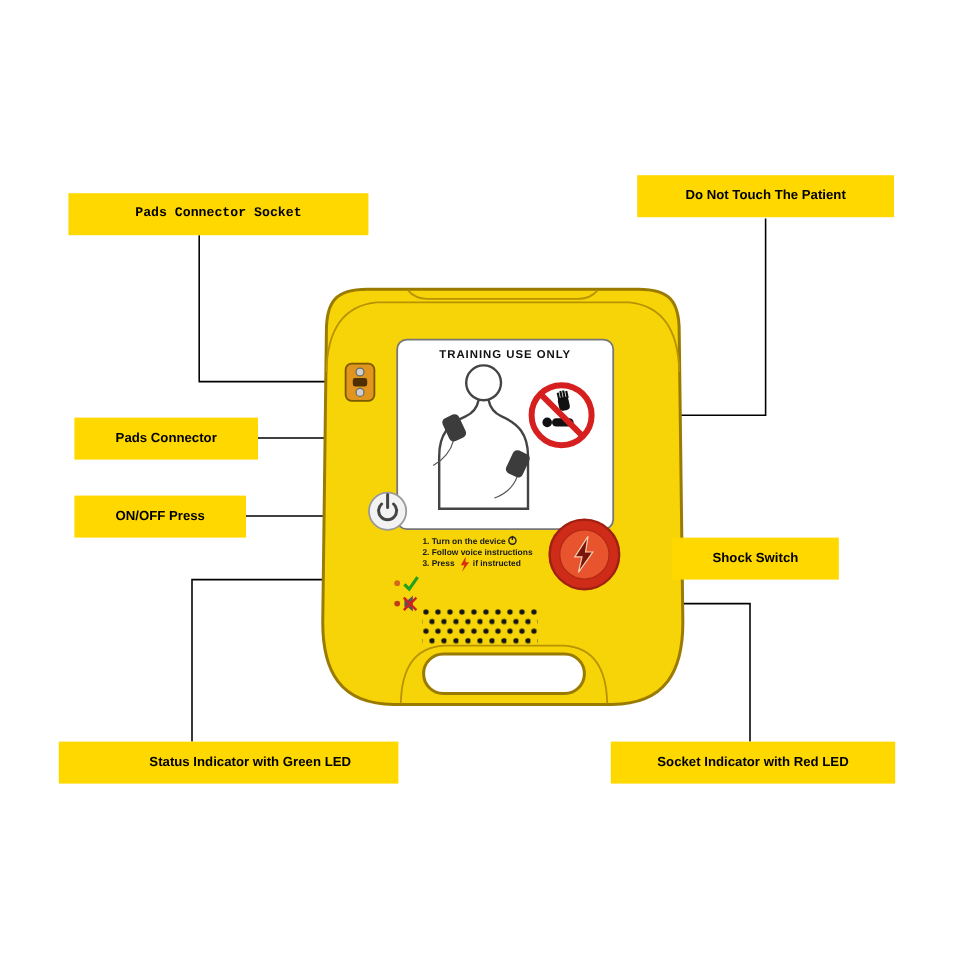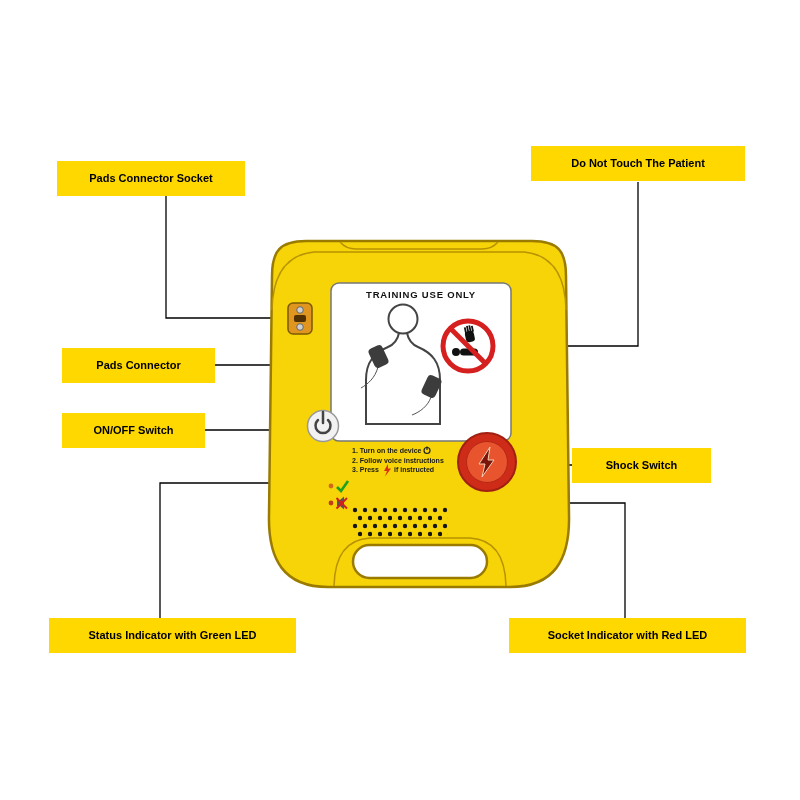--- a/index.html
+++ b/index.html
@@ -110,27 +110,27 @@
         <rect x="337" y="500" width="3" height="6" fill="#555"></rect>
         <polygon points="340,500 344,496.5 344,509.5 340,506" fill="#555"></polygon>
         <line x1="336.5" y1="498" x2="347" y2="508.5" stroke="#D22020" stroke-width="2"></line>
         <line x1="347" y1="498" x2="336.5" y2="508.5" stroke="#D22020" stroke-width="2"></line>
       </g>
     </g>
 
     <rect x="352" y="506" width="96" height="31" fill="url(#dots)"></rect>
   </svg>
 
-  <div class="callout" style="left:57px;top:161px;width:188px;">Pads Connector Socket</div>
+  <div class="callout" style="left:57px;top:161px;width:250px;font-family:Liberation Mono, monospace;">Pads Connector Socket</div>
 
   <div class="callout" style="left:531px;top:146px;width:214px;">Do Not Touch The Patient</div>
 
   <div class="callout" style="left:62px;top:348px;width:153px;">Pads Connector</div>
 
-  <div class="callout" style="left:62px;top:413px;width:143px;">ON/OFF Switch</div>
+  <div class="callout" style="left:62px;top:413px;width:143px;">ON/OFF Press</div>
 
-  <div class="callout" style="left:572px;top:448px;width:139px;">Shock Switch</div>
+  <div class="callout" style="left:560px;top:448px;width:139px;">Shock Switch</div>
 
-  <div class="callout" style="left:49px;top:618px;width:247px;">Status Indicator with Green LED</div>
+  <div class="callout" style="left:49px;top:618px;width:247px;padding-left:36px;">Status Indicator with Green LED</div>
 
   <div class="callout" style="left:509px;top:618px;width:237px;">Socket Indicator with Red LED</div>
 
 </div>
 
 </body></html>

